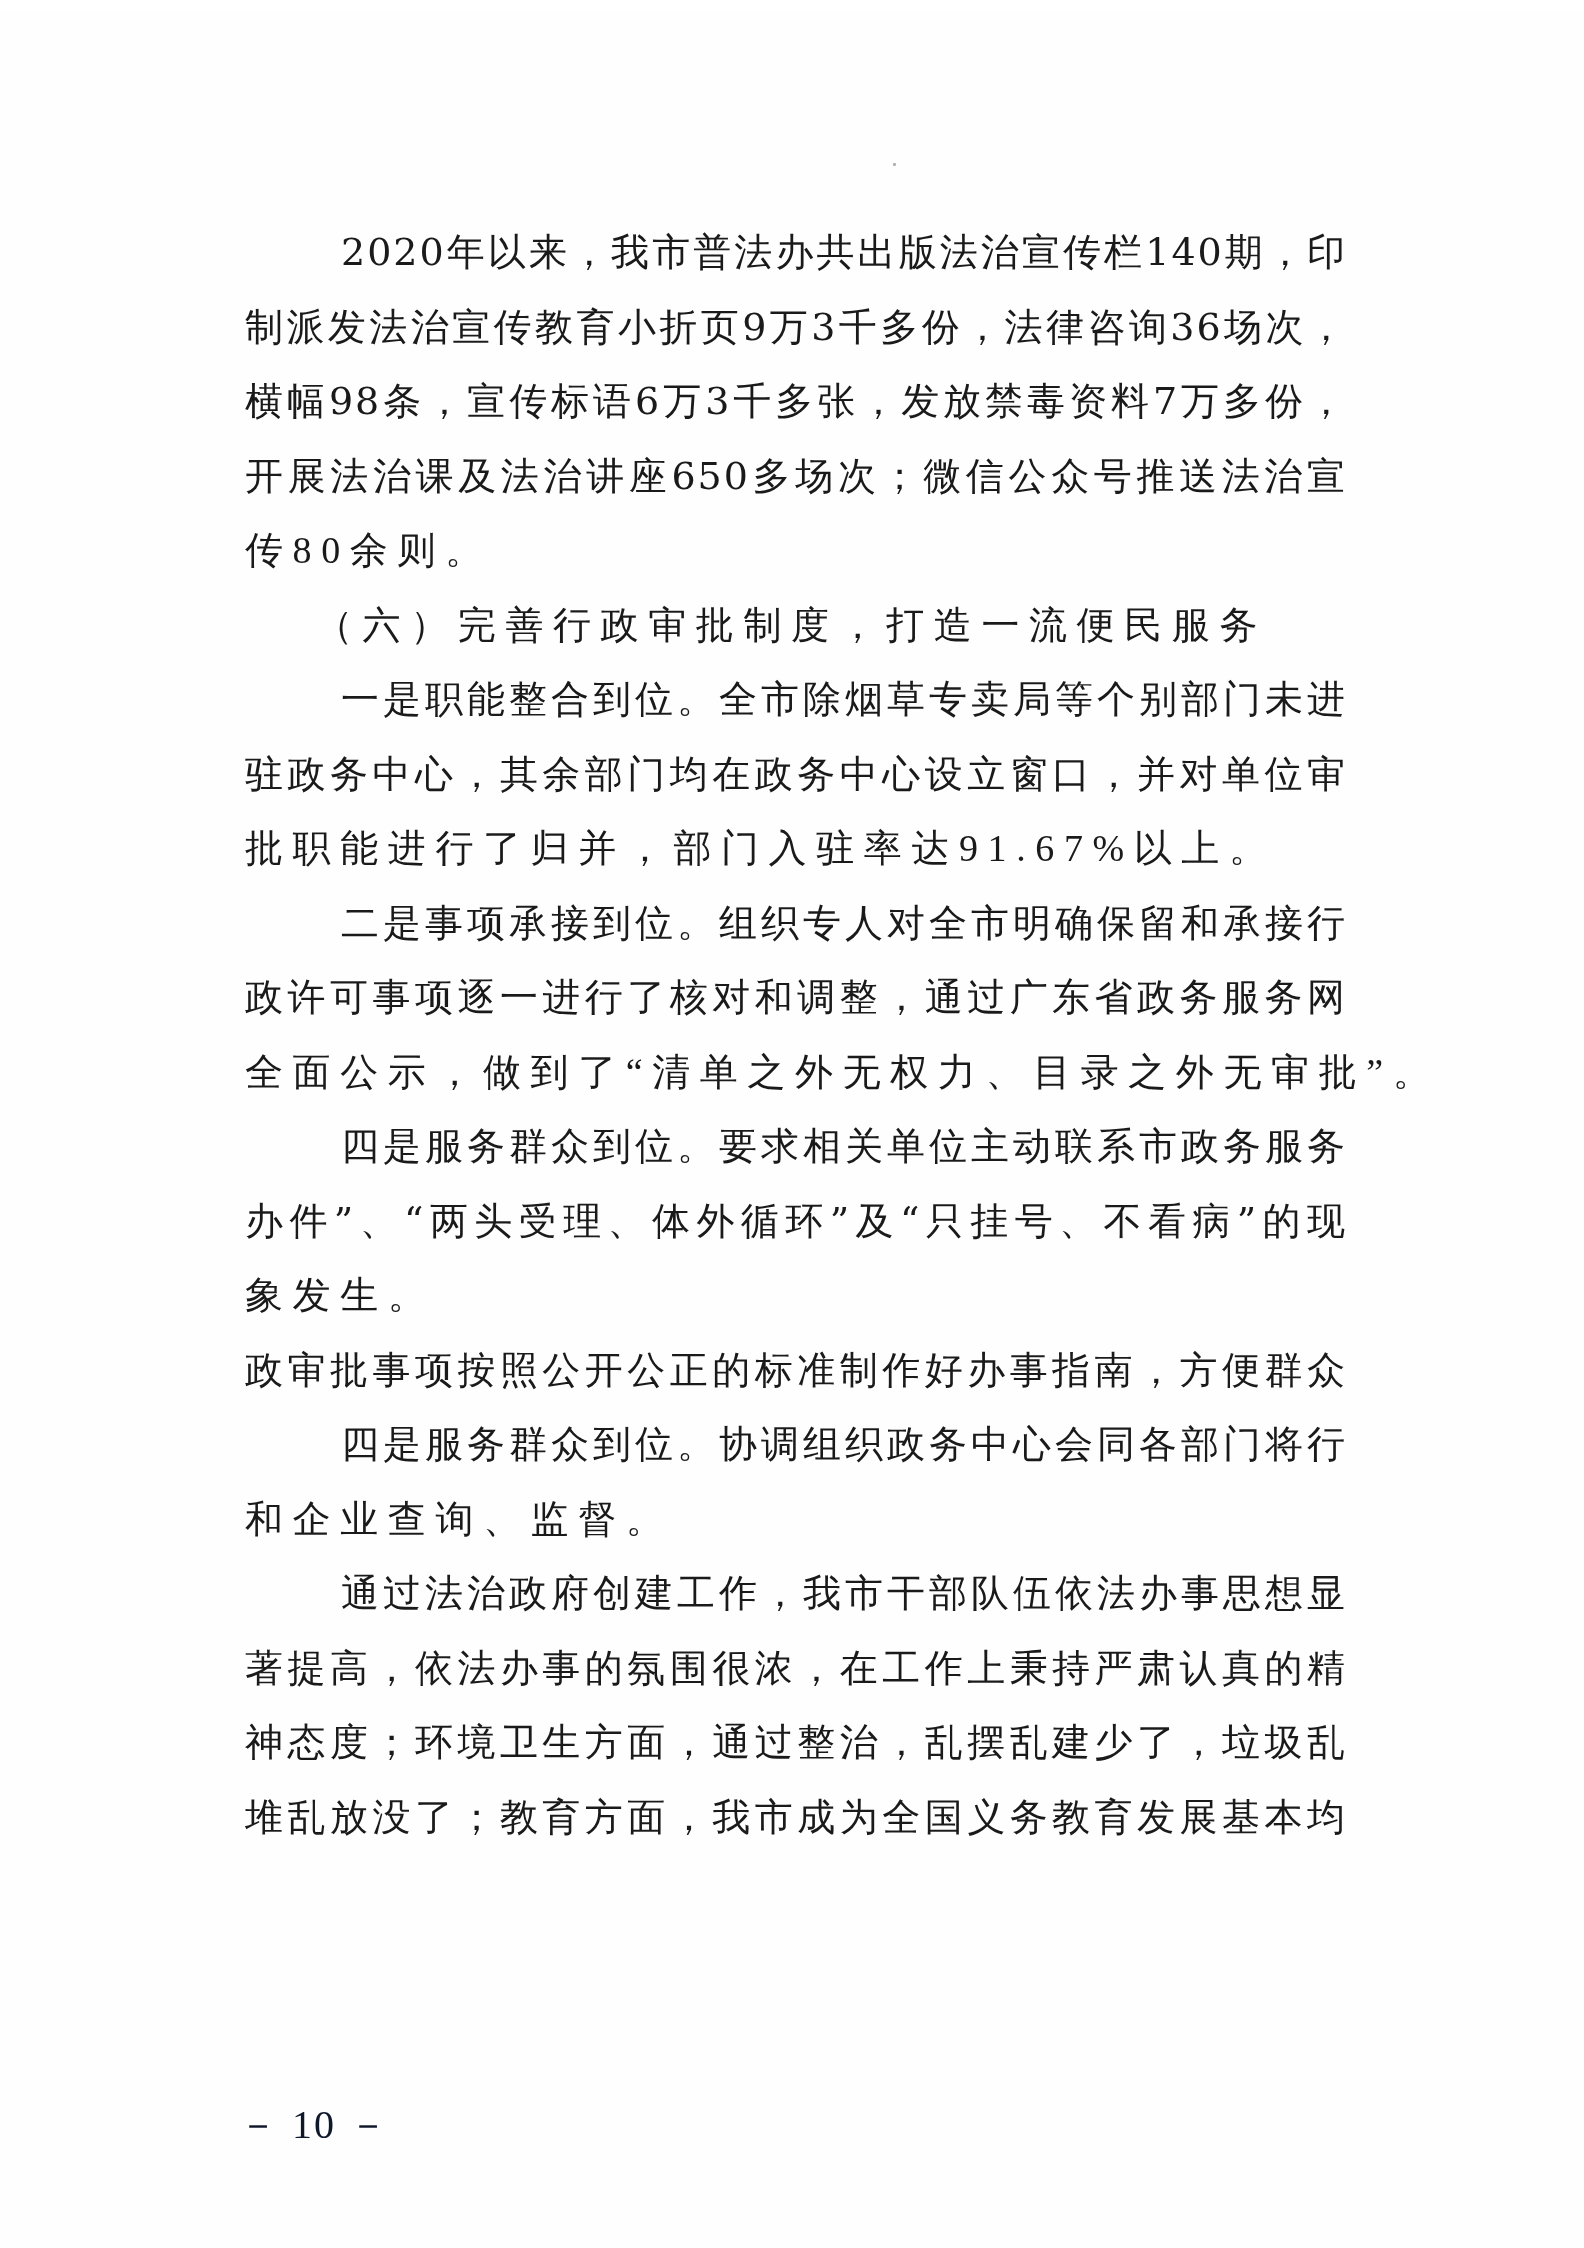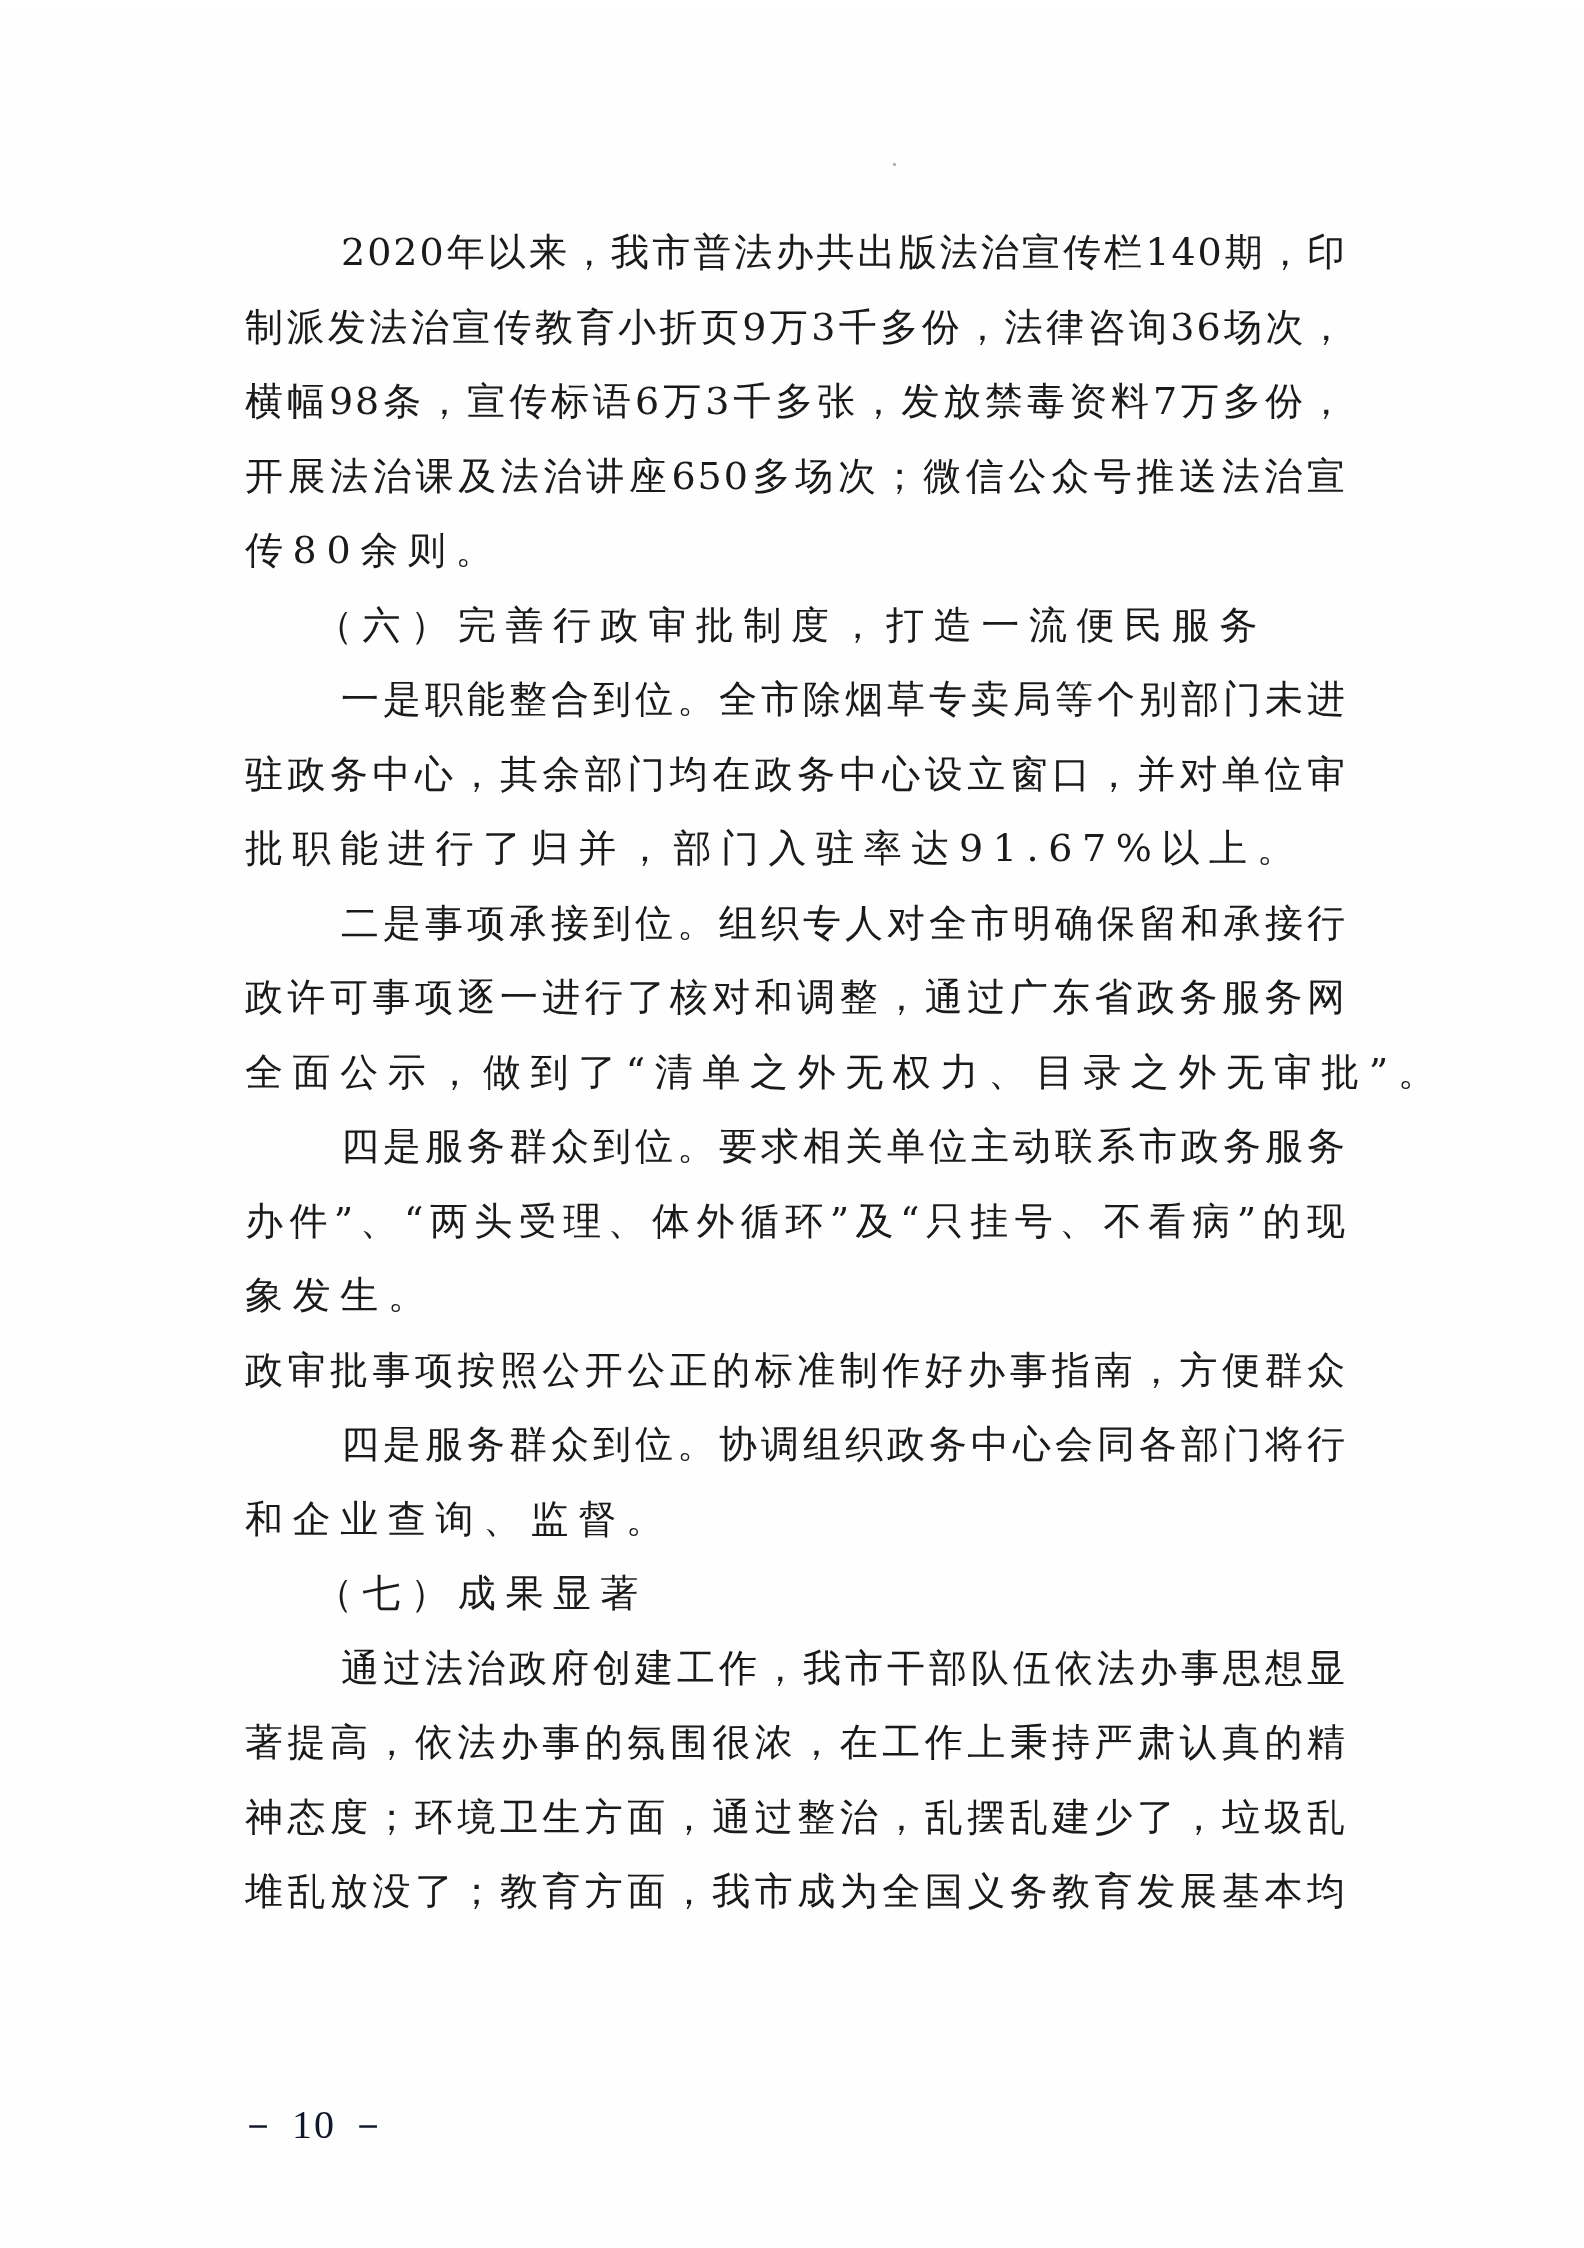--- a/index.html
+++ b/index.html
@@ -35,20 +35,21 @@
       white-space: nowrap;
       overflow: visible;
       text-align: justify;
       text-align-last: justify;
       letter-spacing: 2px;
     }
     .line.short {
       text-align: center;
       text-align-last: left;
       letter-spacing: 9.6px;
+      font-family: Liberation Serif, serif;
     }
     .line.indent {
       padding-left: 96px;
     }
     .line.heading {
       padding-left: 70px;
       text-align: right;
       text-align-last: left;
       letter-spacing: 9.6px;
     }
@@ -96,21 +97,20 @@
     <div class="line short">全面公示，做到了“清单之外无权力、目录之外无审批”。</div>
 
     <div class="line indent">四是服务群众到位。要求相关单位主动联系市政务服务</div>
     <div class="line">办件”、“两头受理、体外循环”及“只挂号、不看病”的现</div>
     <div class="line short">象发生。</div>
 
     <div class="line">政审批事项按照公开公正的标准制作好办事指南，方便群众</div>
     <div class="line indent">四是服务群众到位。协调组织政务中心会同各部门将行</div>
     <div class="line short">和企业查询、监督。</div>
 
-    <div class="line heading">（七）成果显著</div>
 
     <div class="line indent">通过法治政府创建工作，我市干部队伍依法办事思想显</div>
     <div class="line">著提高，依法办事的氛围很浓，在工作上秉持严肃认真的精</div>
     <div class="line">神态度；环境卫生方面，通过整治，乱摆乱建少了，垃圾乱</div>
     <div class="line">堆乱放没了；教育方面，我市成为全国义务教育发展基本均</div>
   </div>
 
   <div class="page-number">－ 10 －</div>
 </div>
 

